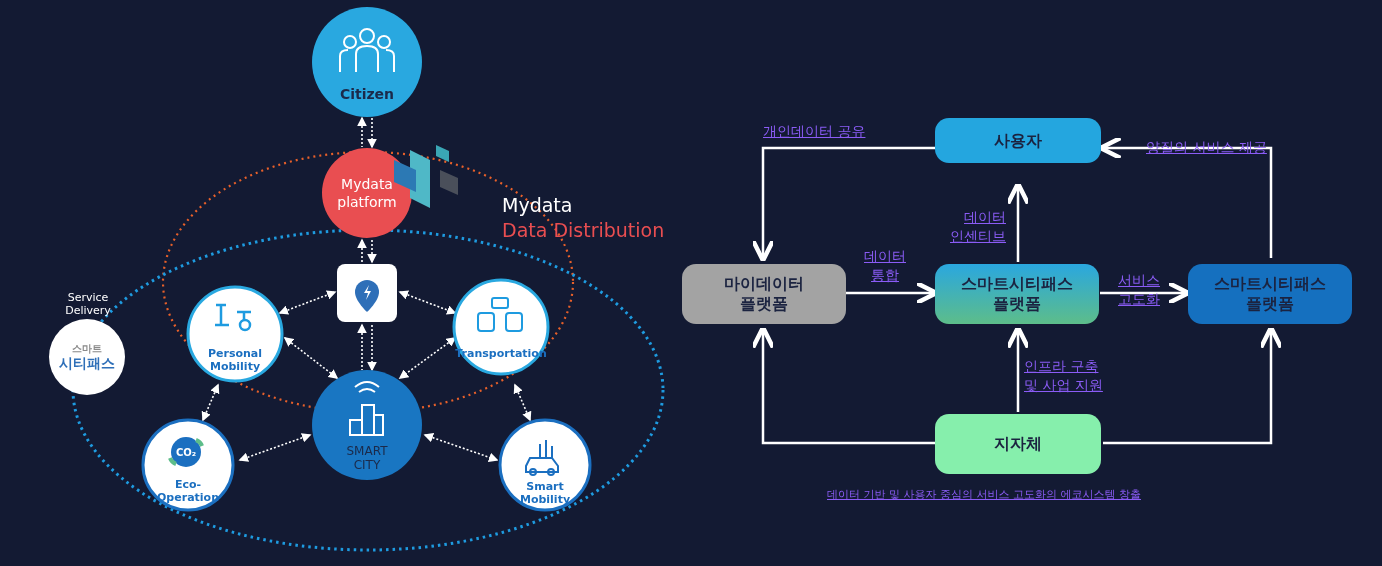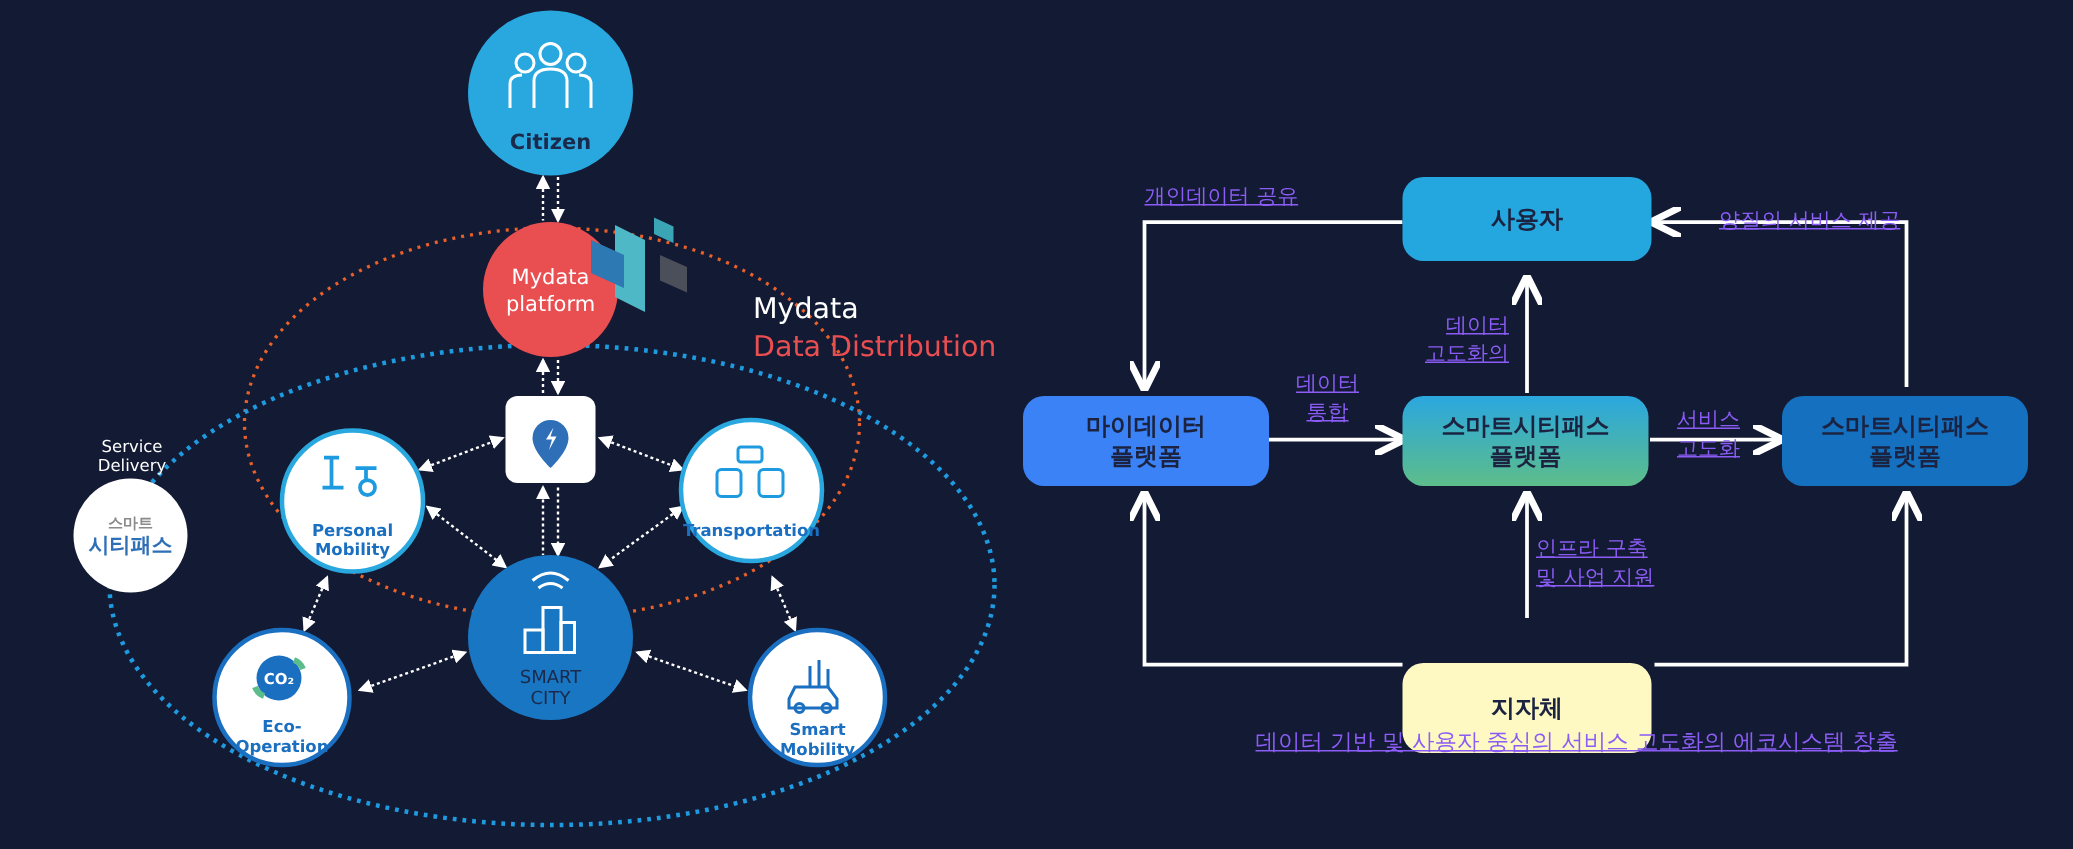--- a/index.html
+++ b/index.html
@@ -161,51 +161,51 @@
       <polyline points="571,258 571,148 403,148" marker-end="url(#fa)"></polyline>
       <line x1="318" y1="262" x2="318" y2="186" marker-end="url(#fa)"></line>
       <line x1="146" y1="293" x2="234" y2="293" marker-end="url(#fa)"></line>
       <line x1="400" y1="293" x2="486" y2="293" marker-end="url(#fa)"></line>
       <line x1="318" y1="412" x2="318" y2="330" marker-end="url(#fa)"></line>
       <polyline points="235,443 63,443 63,330" marker-end="url(#fa)"></polyline>
       <polyline points="403,443 571,443 571,330" marker-end="url(#fa)"></polyline>
     </g>
   </svg>
 
-  <div class="box" style="left:235px;top:118px;width:166px;height:56px;background:#24a6df;">
+  <div class="box" style="left:235px;top:118px;width:166px;height:45px;background:#24a6df;">
     <span>사용자</span>
   </div>
-  <div class="box" style="left:-18px;top:264px;width:164px;height:60px;background:#3b82f6;">
+  <div class="box" style="left:-18px;top:264px;width:164px;height:60px;background:#a3a3a3;">
     <span>마이데이터</span>
     <span>플랫폼</span>
   </div>
   <div class="box" style="left:235px;top:264px;width:164px;height:60px;background:linear-gradient(180deg,#2aa7df,#5dbd8a);">
     <span>스마트시티패스</span>
     <span>플랫폼</span>
   </div>
   <div class="box" style="left:488px;top:264px;width:164px;height:60px;background:#1570bf;">
     <span>스마트시티패스</span>
     <span>플랫폼</span>
   </div>
-  <div class="box" style="left:235px;top:414px;width:166px;height:60px;background:#fef9c3;margin-top:28px;">
+  <div class="box" style="left:235px;top:414px;width:166px;height:60px;background:#86efac;">
     <span>지자체</span>
   </div>
 
   <span class="label" style="left:63px;top:122px;">개인데이터 공유</span>
   <span class="label" style="left:446px;top:138px;">양질의 서비스 제공</span>
   <div class="label" style="left:250px;top:208px;text-align:right;">
     <div>데이터</div>
-    <div>고도화의</div>
+    <div>인센티브</div>
   </div>
   <div class="label" style="left:164px;top:247px;text-align:center;">
     <div>데이터</div>
     <div>통합</div>
   </div>
   <div class="label" style="left:418px;top:247px;text-align:center;margin-top:24px;">
     <div>서비스</div>
     <div>고도화</div>
   </div>
   <div class="label" style="left:324px;top:357px;">
     <div>인프라 구축</div>
     <div>및 사업 지원</div>
   </div>
-  <span class="label" style="left:120px;top:485px;font-size:15px;padding-left:17px;">데이터 기반 및 사용자 중심의 서비스 고도화의 에코시스템 창출</span>
+  <span class="label" style="left:110px;top:485px;font-size:11px;padding-left:17px;">데이터 기반 및 사용자 중심의 서비스 고도화의 에코시스템 창출</span>
 </div>
 
 </body></html>

